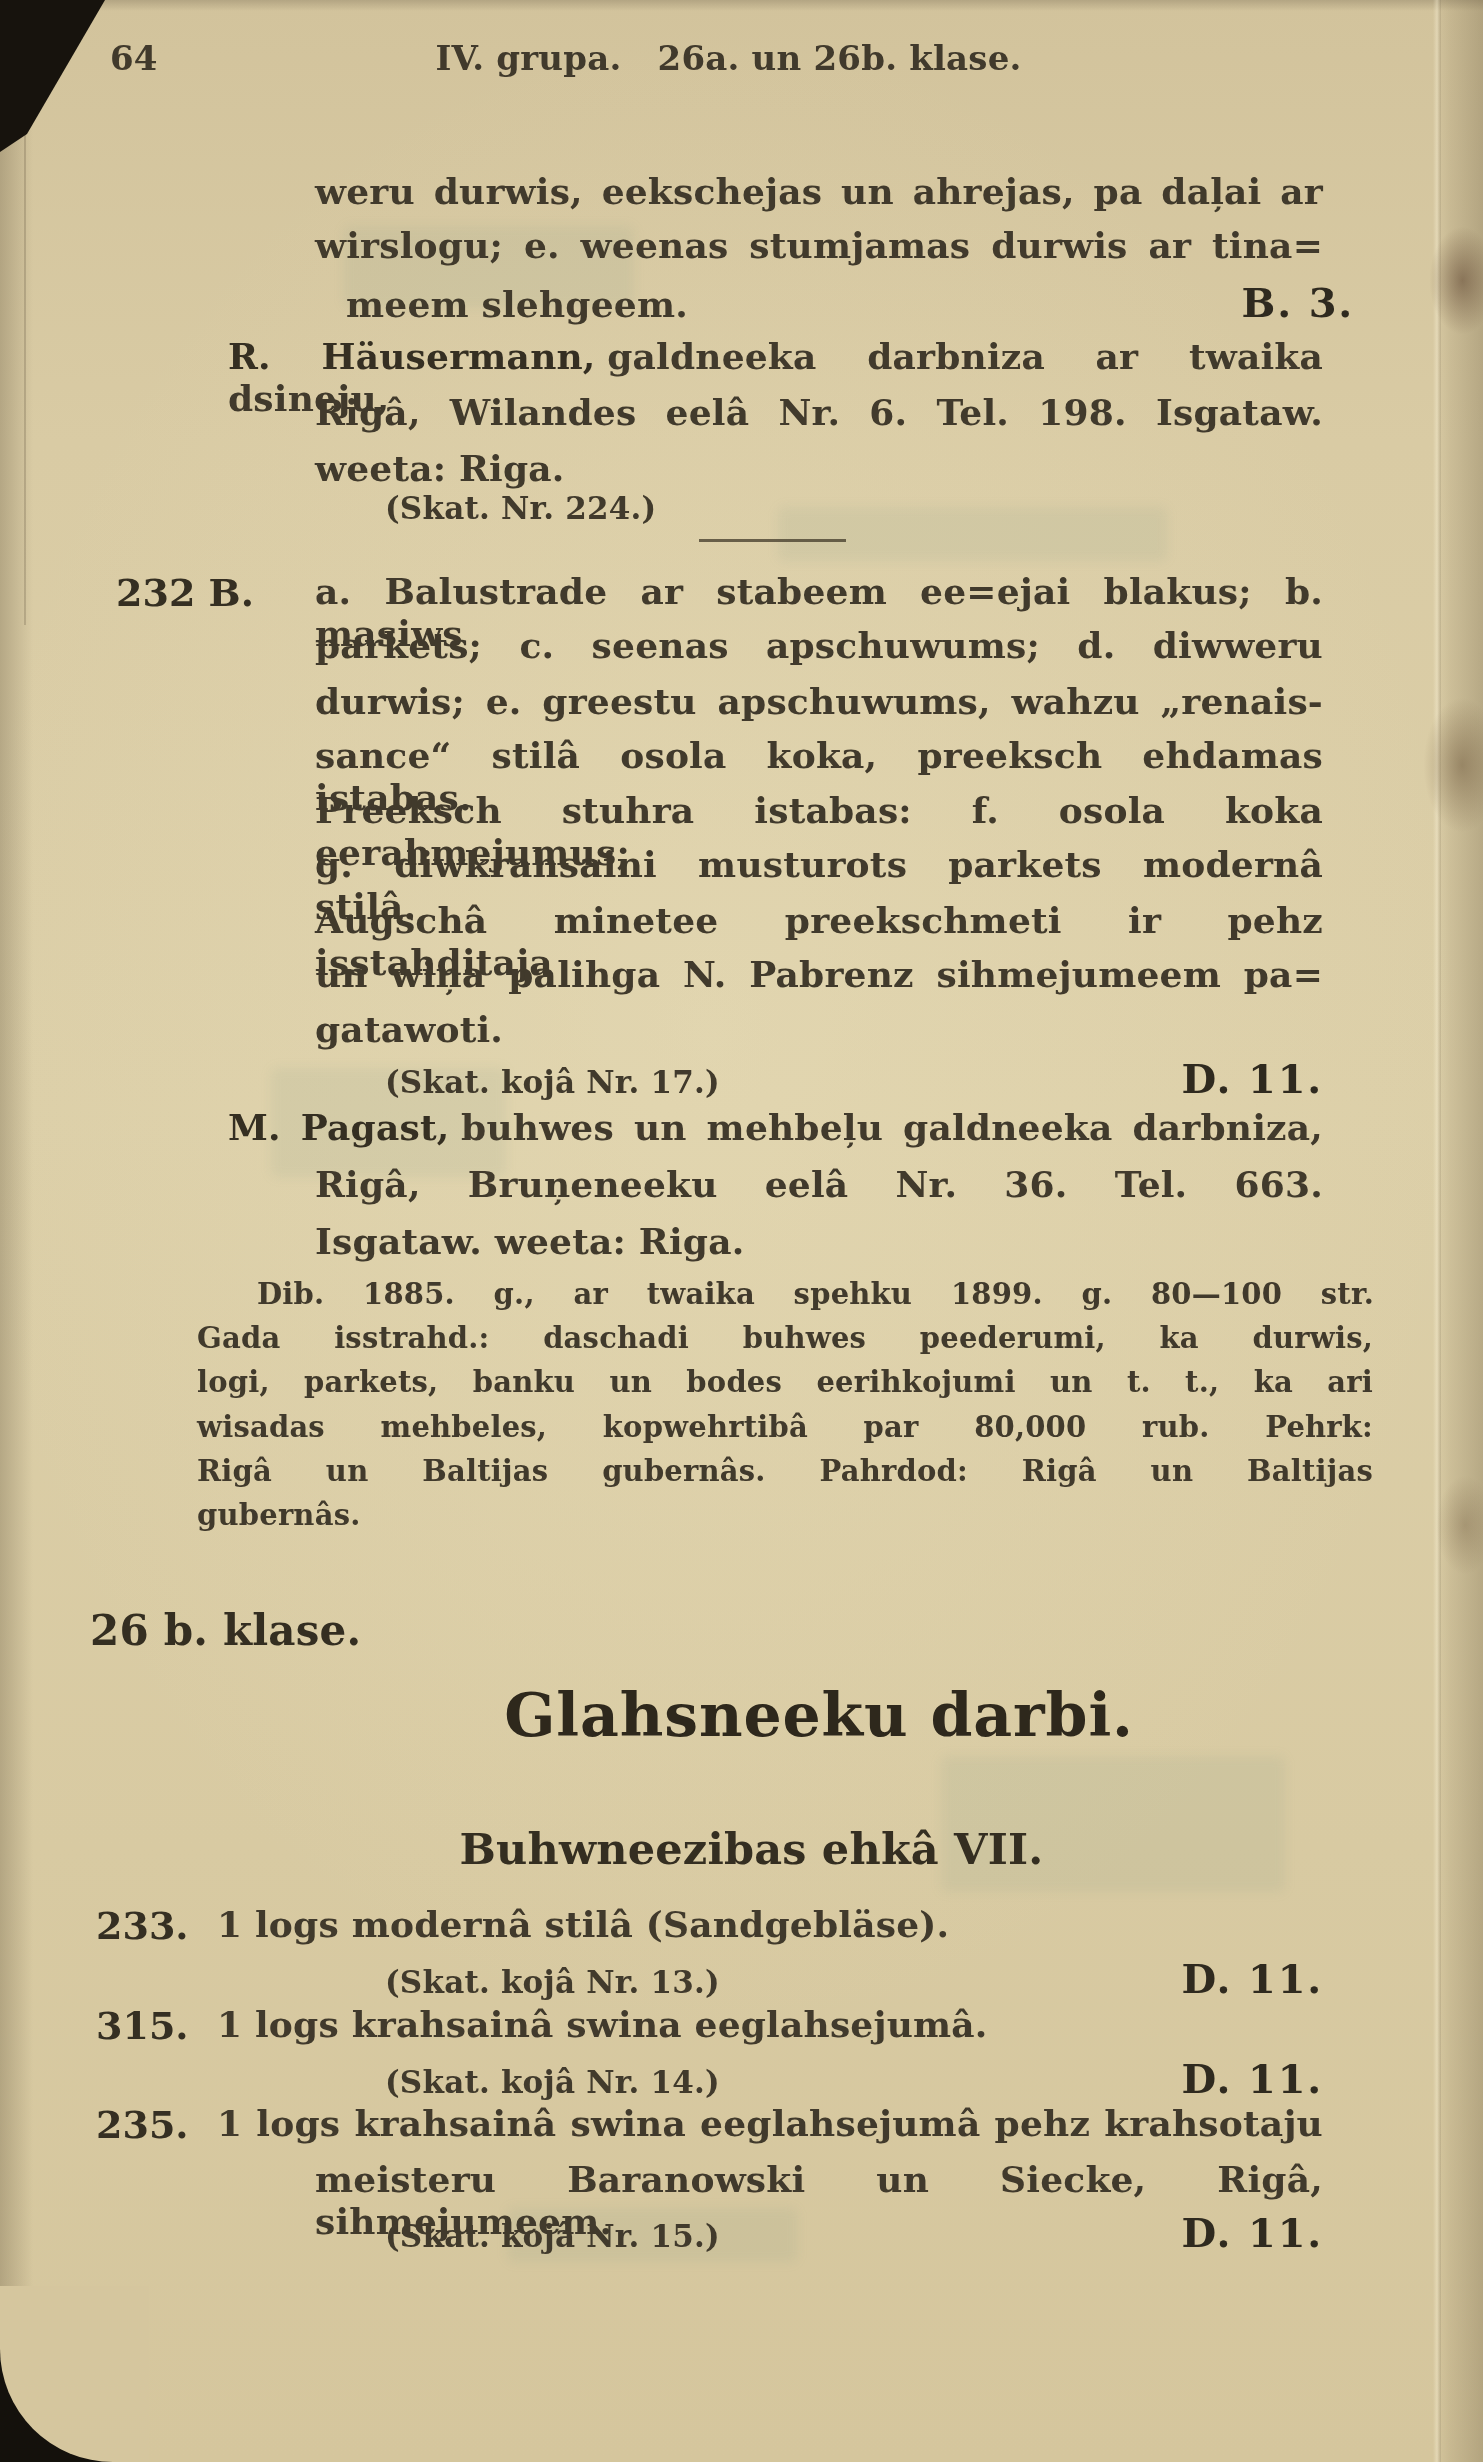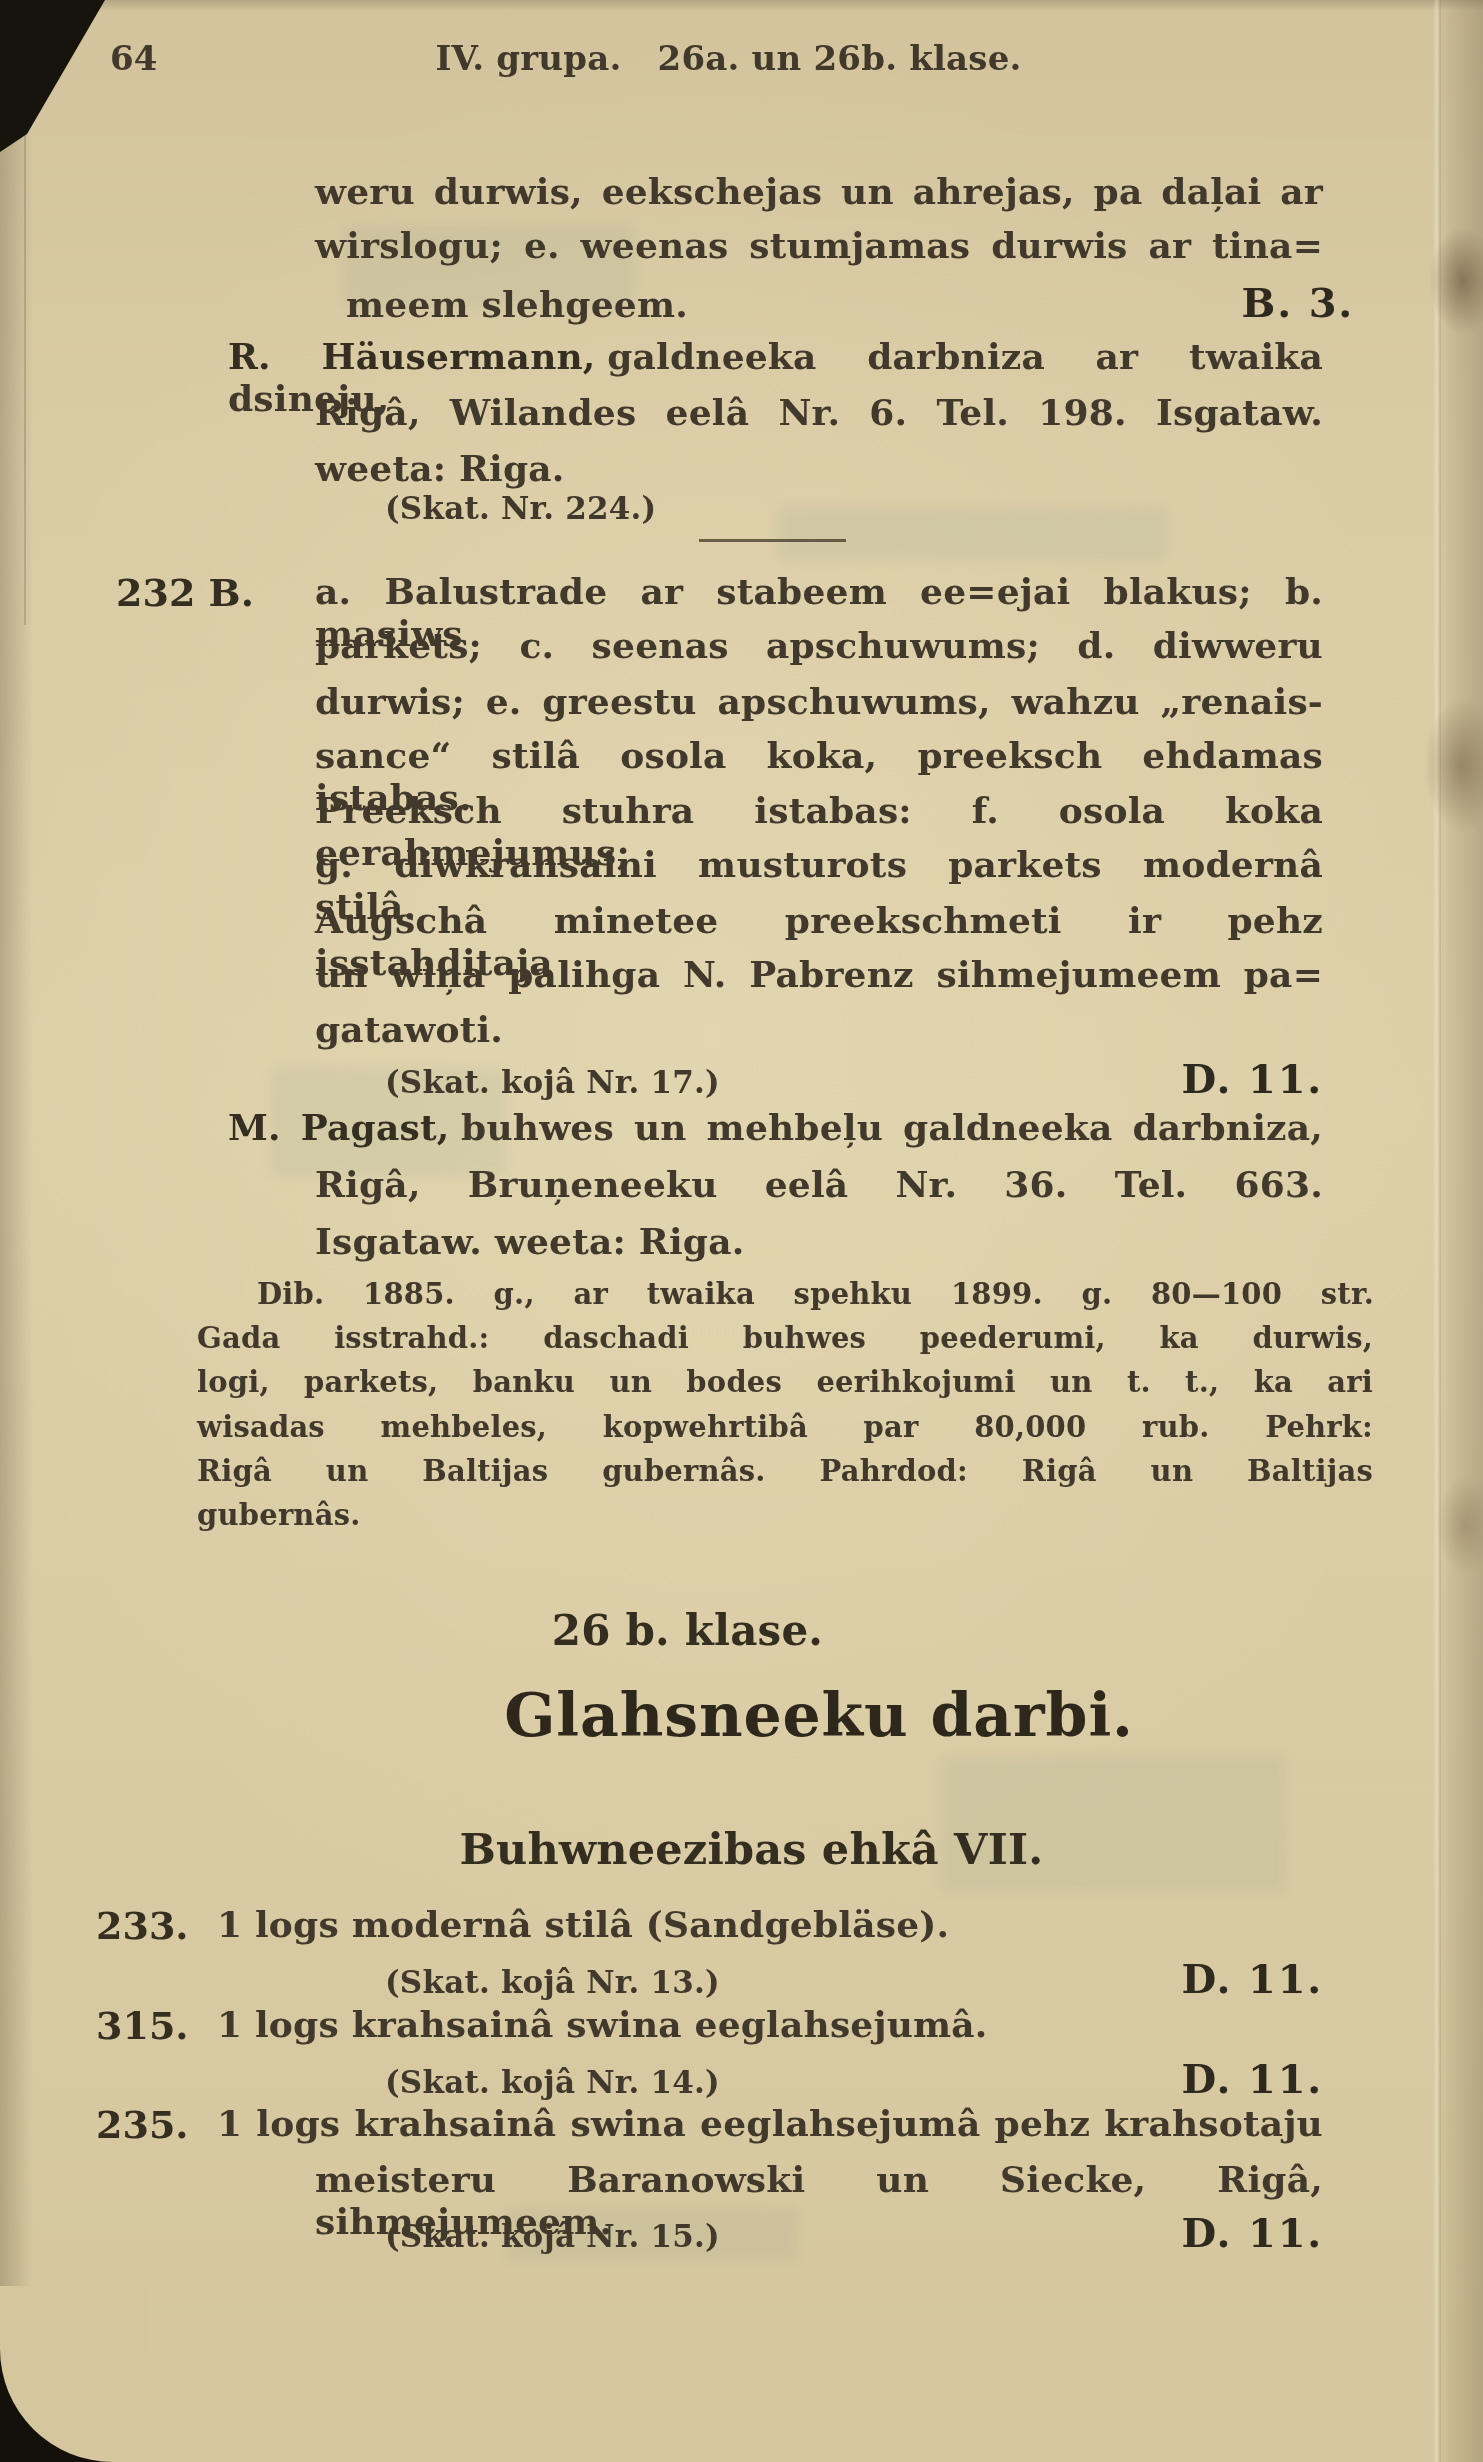--- a/index.html
+++ b/index.html
@@ -43,21 +43,21 @@
   .note{font-size:31px;}
   .award{font-family:"DejaVu Serif",serif;font-weight:800;font-size:40px;
      letter-spacing:1.8px;color:#2f2a1f;}
   .noterow{position:absolute;left:315px;width:1008px;display:flex;
      justify-content:space-between;align-items:baseline;}
   .noterow .note{margin-left:70px;}
   .num{position:absolute;left:96px;font-weight:800;font-size:38px;color:#352f22;}
   .fine{font-size:29px;line-height:1.0;}
   .rule224{position:absolute;left:699px;top:539px;width:147px;height:2.7px;
      background:rgba(64,56,40,.75);}
-  .h-class{font-size:42px;font-weight:800;color:#342e21;text-align:center;}
+  .h-class{font-size:42px;font-weight:800;color:#342e21;}
   .h-main{font-size:60px;font-weight:800;color:#2e281c;text-align:center;letter-spacing:0.9px;}
   .h-sub{font-size:43px;font-weight:800;color:#342e21;text-align:center;}
 </style>
 </head>
 <body>
 
 <div class="scan">
   <div class="paper"></div>
 
   <div class="edge-top"></div>

